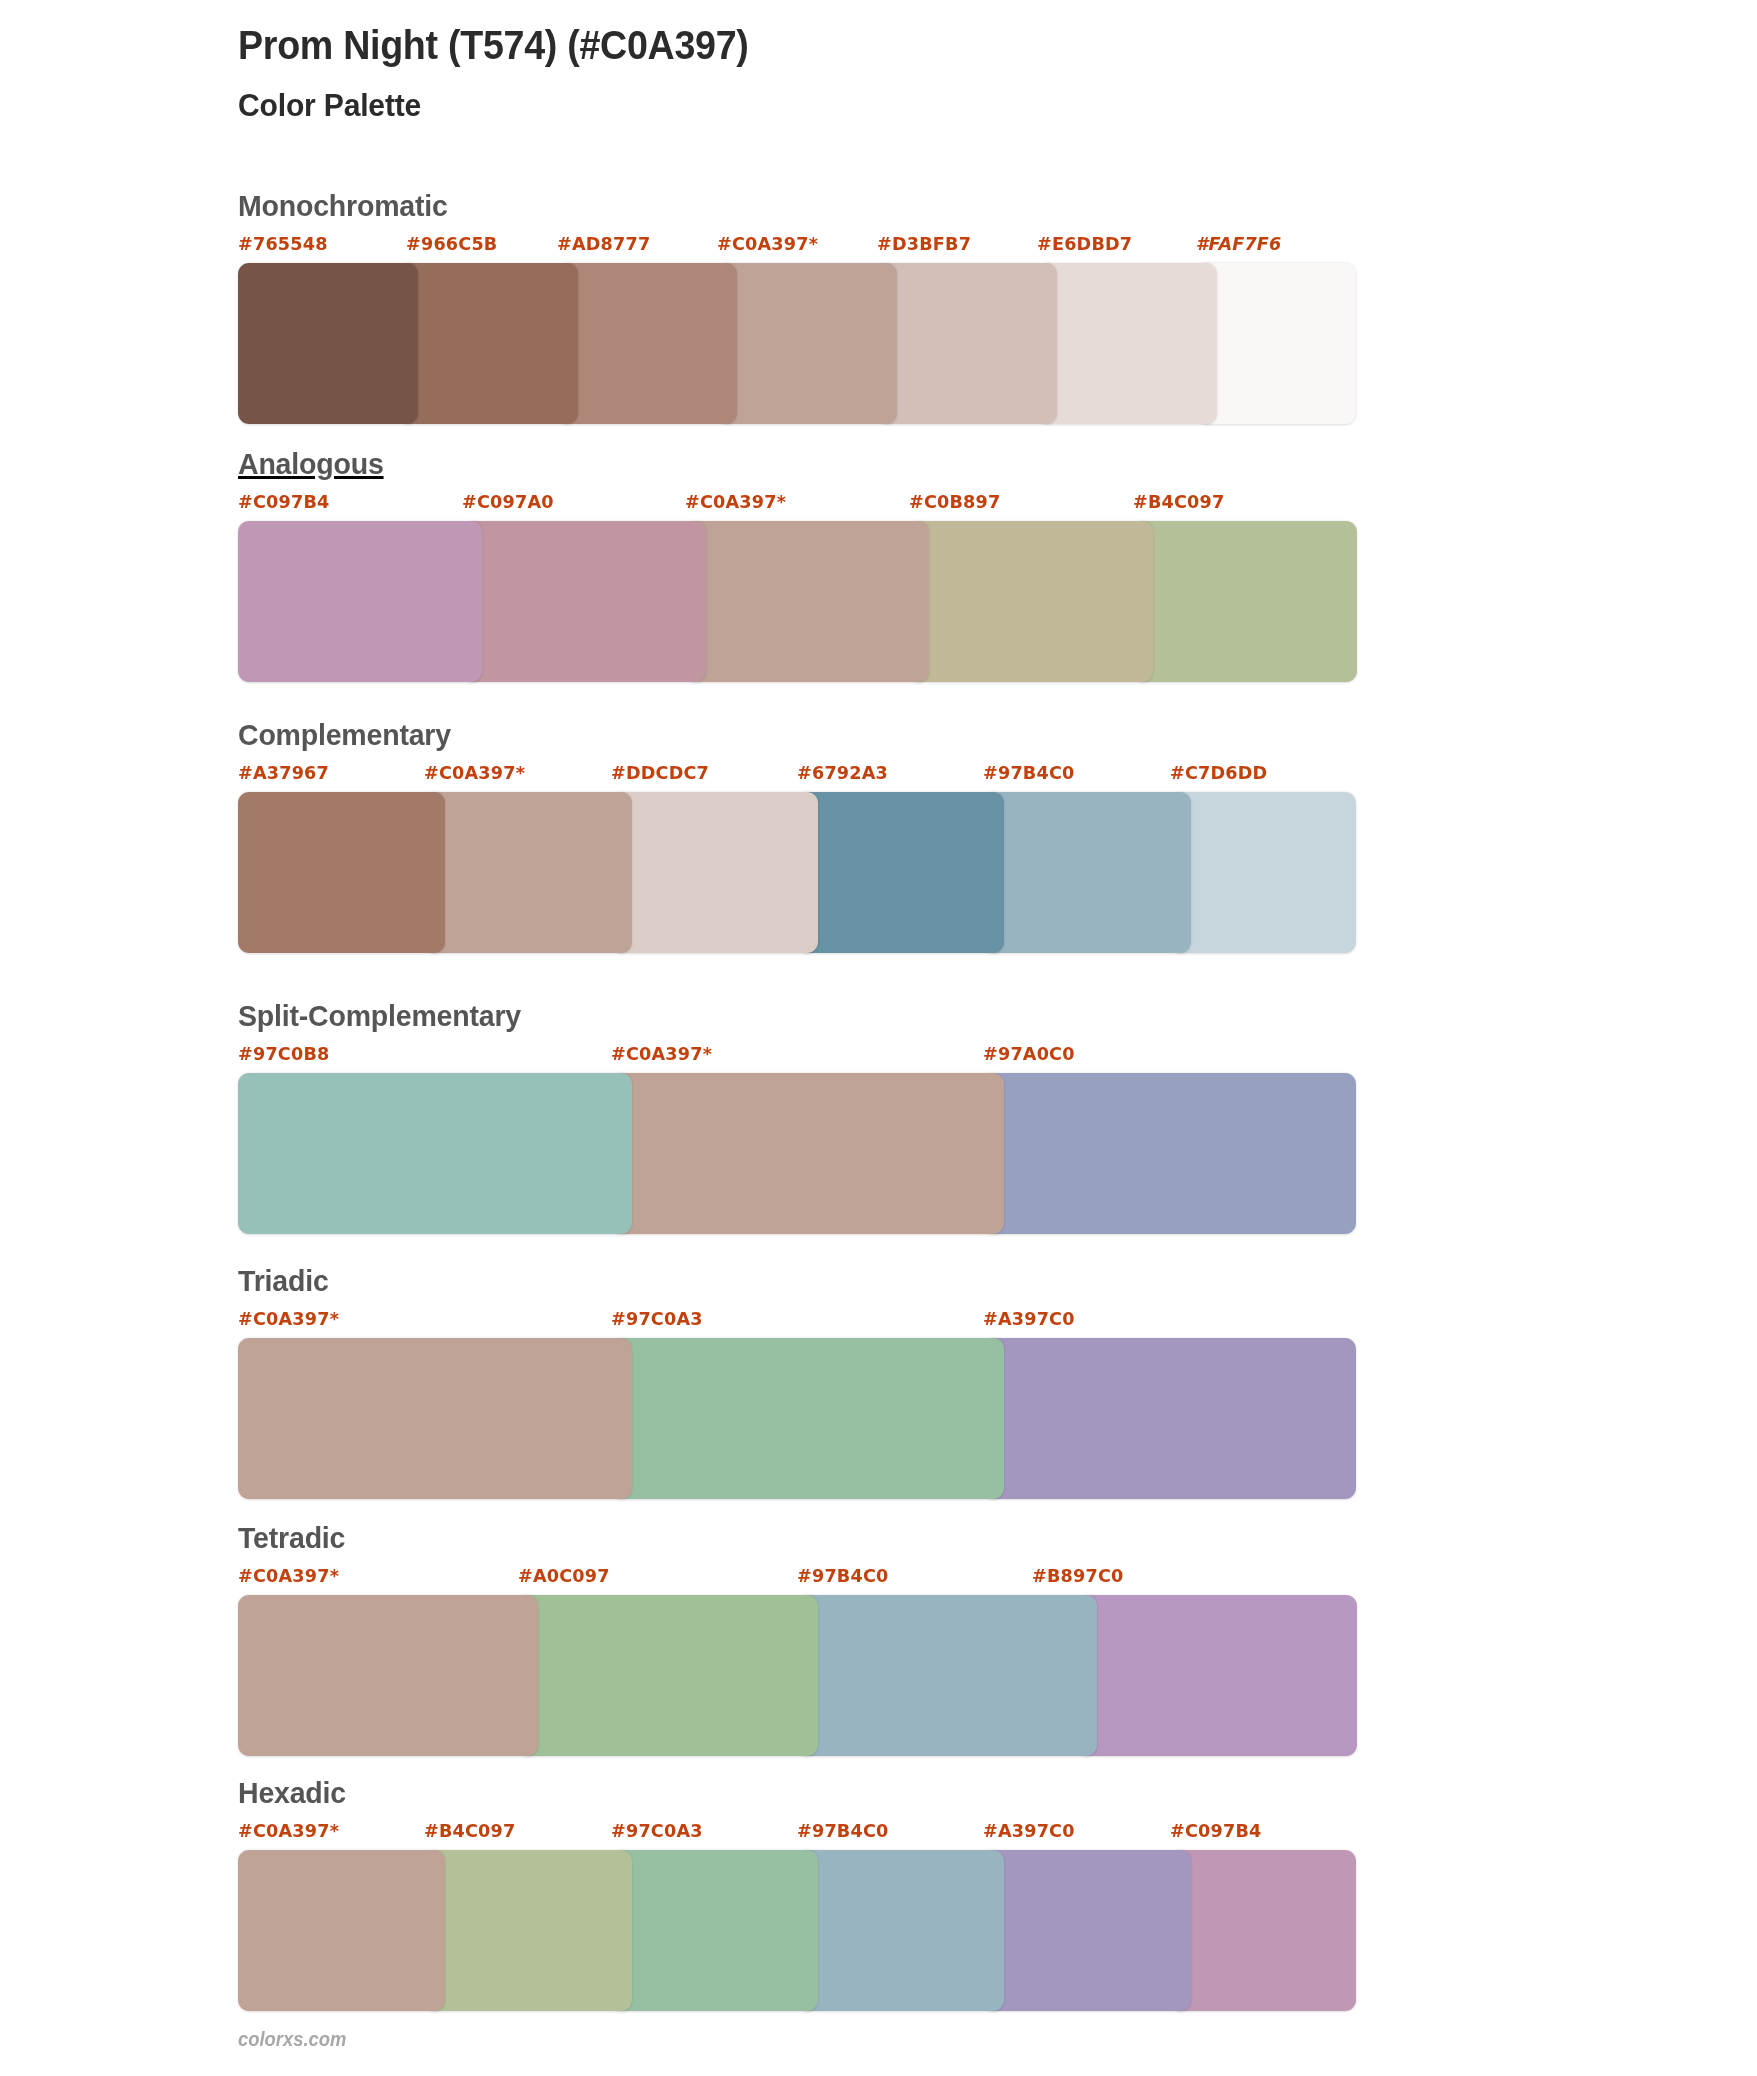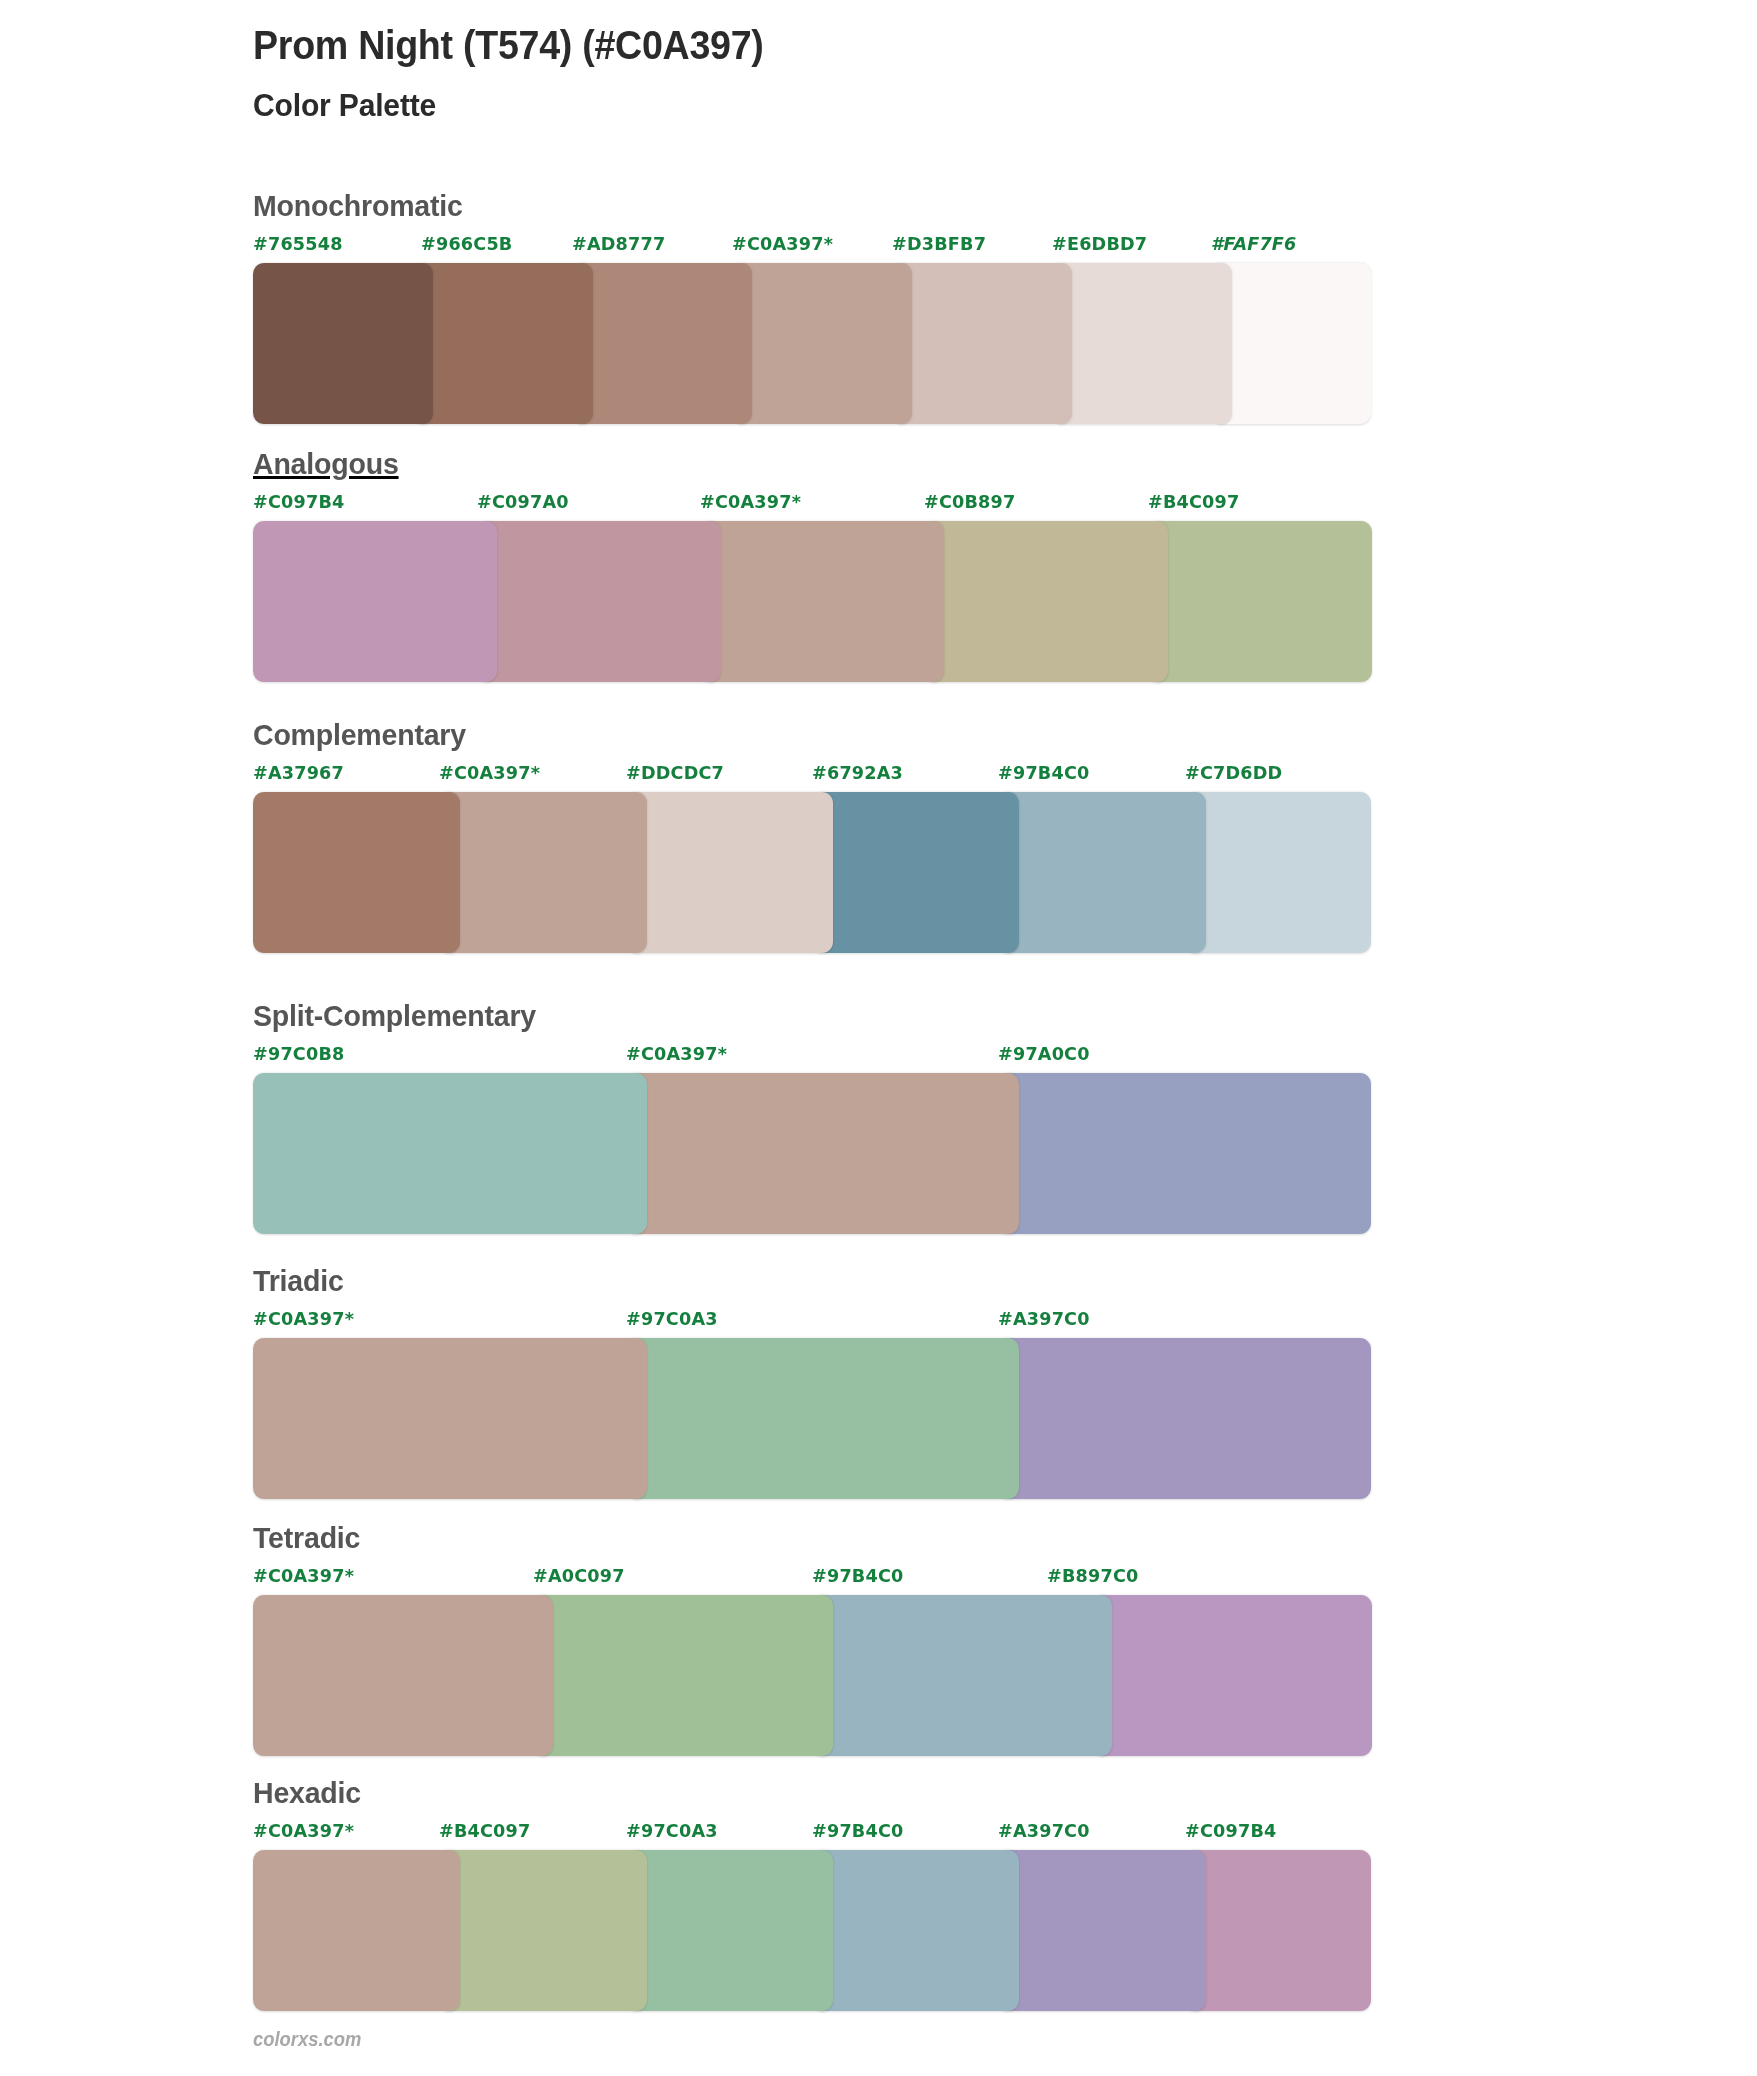--- a/index.html
+++ b/index.html
@@ -13,21 +13,20 @@
     font-family: "Liberation Sans", sans-serif;
     -webkit-font-smoothing: antialiased;
     overflow: hidden;
   }
 
   .page {
     position: relative;
     width: 1503px;
     height: 2077px;
     background: #ffffff;
-    margin-left: 15px;
   }
 
   
   .header {
     position: absolute;
     left: 238px;
     top: 22.4px;
     width: 1198px;
   }
   .page-title {
@@ -85,21 +84,21 @@
     position: relative;
     height: 30px;
     margin-top: 9.6px;
   }
   .swatch-label {
     position: absolute;
     top: 0;
     font-size: 17.6px;
     line-height: 22.4px;
     font-weight: 700;
-    color: #15803d;
+    color: #c2410c;
     letter-spacing: 0.2px;
     white-space: nowrap;
     font-family: "DejaVu Sans", sans-serif;
   }
 
   .swatches {
     position: relative;
     height: 161px;
     width: 1118px;
   }

